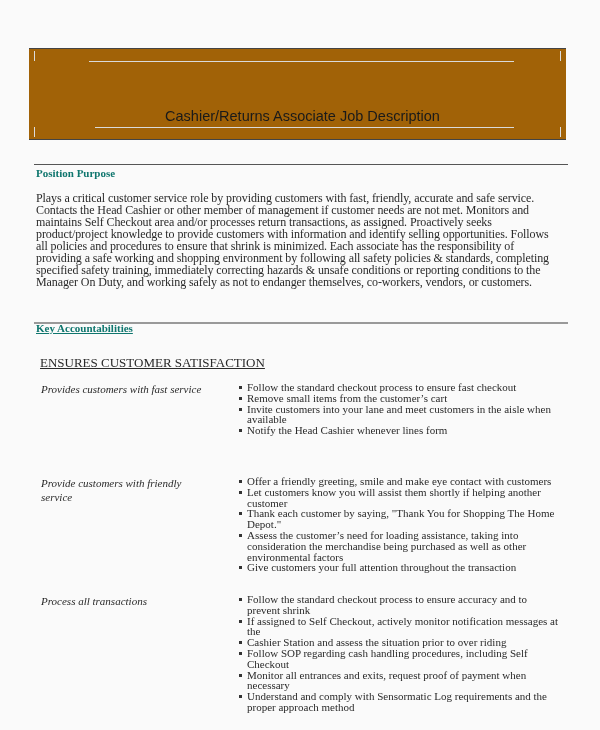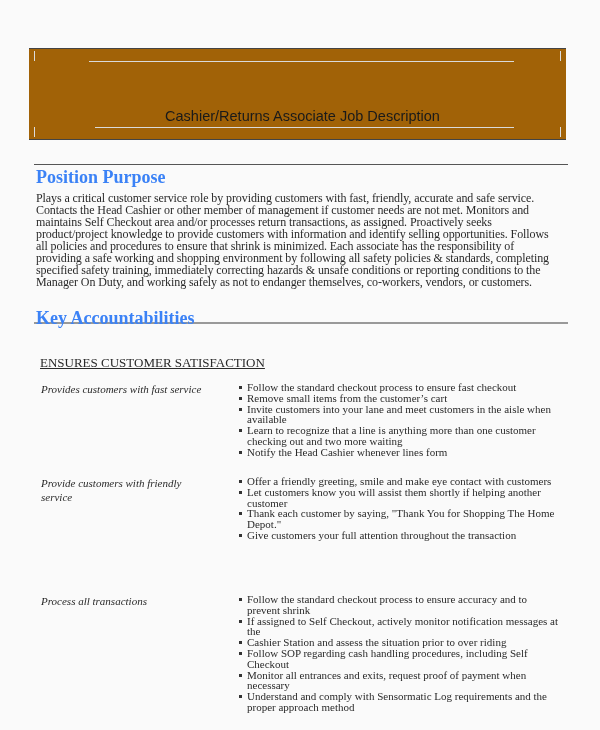--- a/index.html
+++ b/index.html
@@ -61,22 +61,22 @@
       background: #555;
     }
     .rule.light {
       background: #999;
       height: 1.5px;
     }
     .section-heading {
       position: absolute;
       left: 36px;
       font-weight: bold;
-      font-size: 18px;
-      color: #3b82f6;
+      font-size: 11px;
+      color: #0f766e;
     }
     .paragraph {
       position: absolute;
       left: 36px;
       top: 192px;
       width: 520px;
       font-size: 12px;
       line-height: 12.05px;
       color: #2a2a2a;
       letter-spacing: -0.1px;
@@ -133,37 +133,37 @@
   <div class="tick-r1"></div>
   <div class="tick-r2"></div>
   <div class="doc-title">Cashier/Returns Associate Job Description</div>
 </div>
 
 <div class="rule" style="top:164px;"></div>
 <div class="section-heading" style="top:167px;">Position Purpose</div>
 <div class="paragraph">Plays a critical customer service role by providing customers with fast, friendly, accurate and safe service. Contacts the Head Cashier or other member of management if customer needs are not met. Monitors and maintains Self Checkout area and/or processes return transactions, as assigned. Proactively seeks product/project knowledge to provide customers with information and identify selling opportunities. Follows all policies and procedures to ensure that shrink is minimized. Each associate has the responsibility of providing a safe working and shopping environment by following all safety policies &amp; standards, completing specified safety training, immediately correcting hazards &amp; unsafe conditions or reporting conditions to the Manager On Duty, and working safely as not to endanger themselves, co-workers, vendors, or customers.</div>
 
 <div class="rule light" style="top:322px;"></div>
-<div class="section-heading" style="top:308px;">Key Accountabilities</div>
+<div class="section-heading" style="top:322px;text-decoration:underline;">Key Accountabilities</div>
 <div class="subheading">ENSURES CUSTOMER SATISFACTION</div>
 
 <div class="acc-label" style="top:383px;">Provides customers with fast service</div>
 <ul class="bullets" style="top:382px;">
   <li><span class="bullet"></span><span>Follow the standard checkout process to ensure fast checkout</span></li>
   <li><span class="bullet"></span><span>Remove small items from the customer’s cart</span></li>
   <li><span class="bullet"></span><span>Invite customers into your lane and meet customers in the aisle when available</span></li>
-  <li><span class="bullet"></span><span>Learn to recognize that a line is anything more than one customer checking out and two more waiting</span></li>
   <li><span class="bullet"></span><span>Notify the Head Cashier whenever lines form</span></li>
 </ul>
 
 <div class="acc-label" style="top:477px;">Provide customers with friendly service</div>
 <ul class="bullets" style="top:476px;">
   <li><span class="bullet"></span><span>Offer a friendly greeting, smile and make eye contact with customers</span></li>
   <li><span class="bullet"></span><span>Let customers know you will assist them shortly if helping another customer</span></li>
   <li><span class="bullet"></span><span>Thank each customer by saying, "Thank You for Shopping The Home Depot."</span></li>
+  <li><span class="bullet"></span><span>Assess the customer’s need for loading assistance, taking into consideration the merchandise being purchased as well as other environmental factors</span></li>
   <li><span class="bullet"></span><span>Give customers your full attention throughout the transaction</span></li>
 </ul>
 
 <div class="acc-label" style="top:595px;">Process all transactions</div>
 <ul class="bullets" style="top:594px;">
   <li><span class="bullet"></span><span>Follow the standard checkout process to ensure accuracy and to prevent shrink</span></li>
   <li><span class="bullet"></span><span>If assigned to Self Checkout, actively monitor notification messages at the</span></li>
   <li><span class="bullet"></span><span>Cashier Station and assess the situation prior to over riding</span></li>
   <li><span class="bullet"></span><span>Follow SOP regarding cash handling procedures, including Self Checkout</span></li>
   <li><span class="bullet"></span><span>Monitor all entrances and exits, request proof of payment when necessary</span></li>

